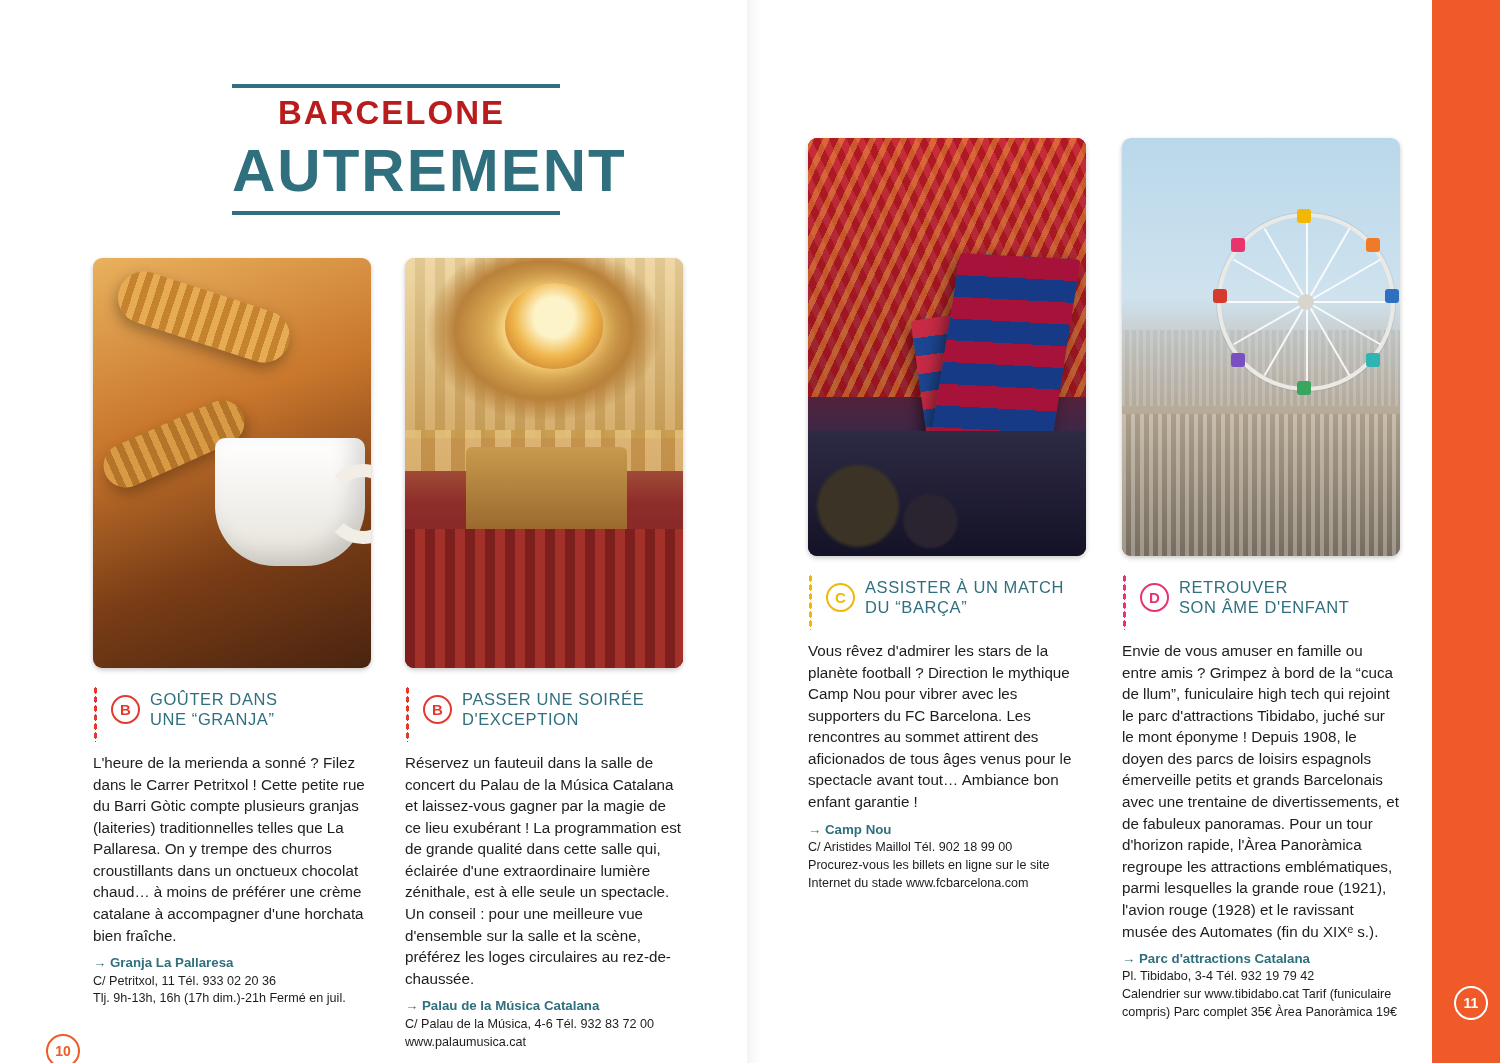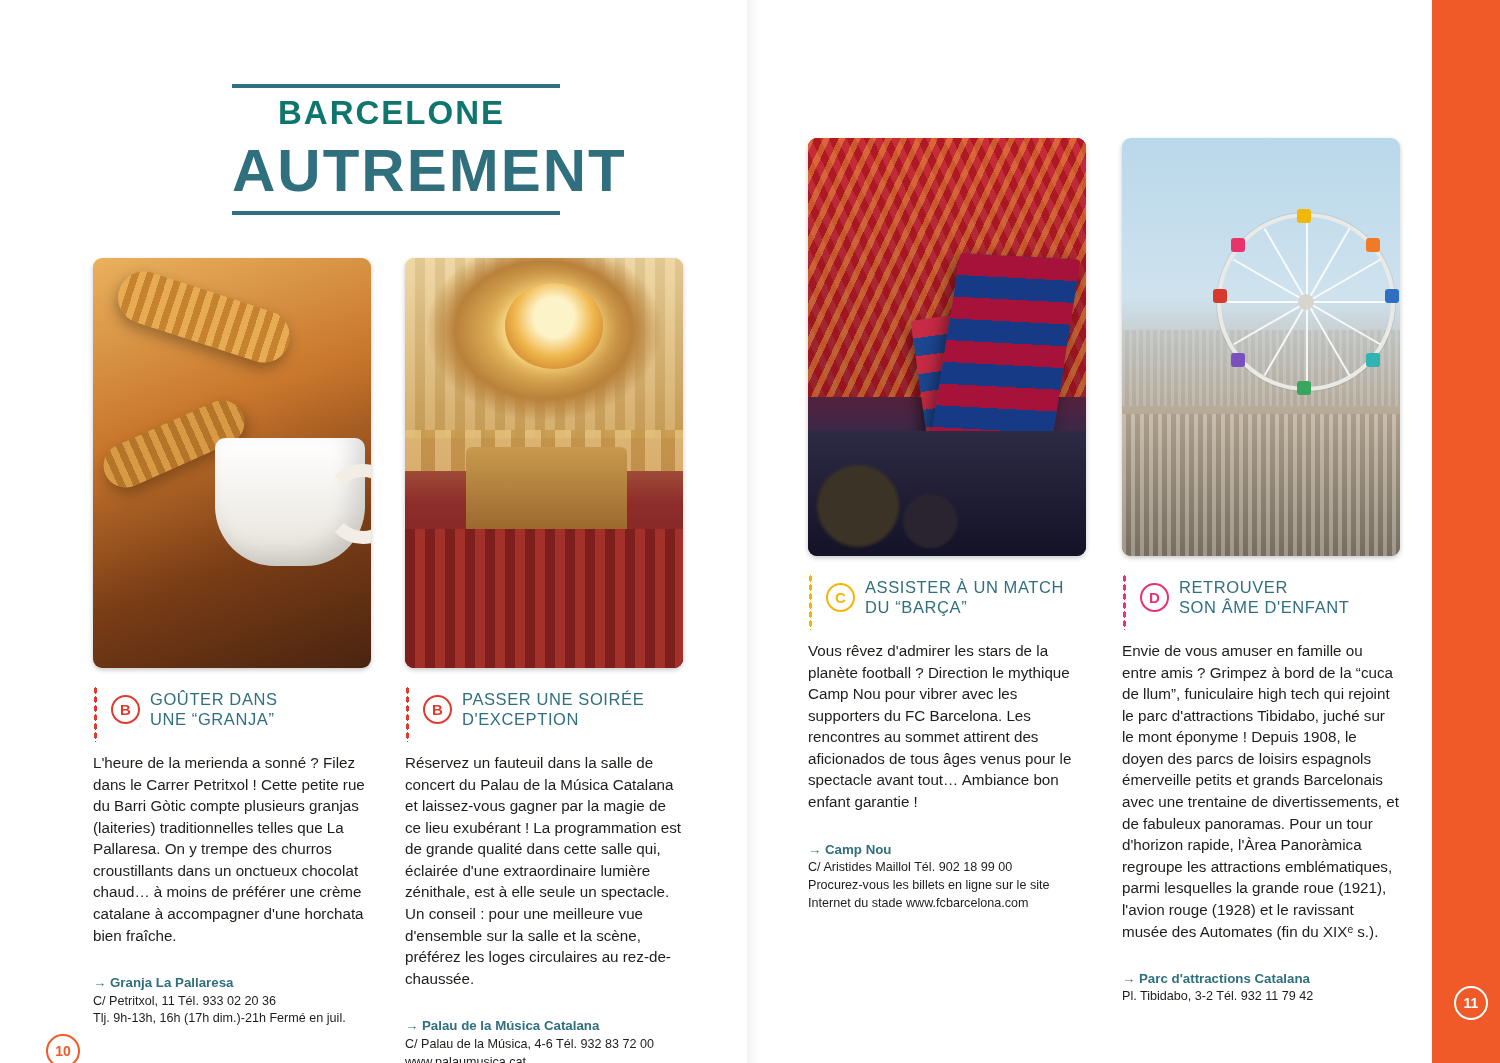--- a/index.html
+++ b/index.html
@@ -45,21 +45,21 @@
     width: 330px;
   }
   .title-rule {
     height: 4px;
     background: #2f6f7e;
     width: 328px;
   }
   .title-small {
     font-size: 33px;
     letter-spacing: 2px;
-    color: #0f766e;
+    color: #b91c1c;
     font-weight: 600;
     padding: 6px 0 2px 46px;
     font-family: "Liberation Sans", sans-serif;
   }
   .title-big {
     font-size: 60px;
     letter-spacing: 2px;
     color: #2f6f7e;
     font-weight: 700;
     padding: 2px 0 6px 0;
@@ -131,21 +131,21 @@
 
   .body-text {
     margin-top: 20px;
     font-size: 15.2px;
     line-height: 1.42;
     color: #1d1d1b;
     font-family: "Liberation Sans", sans-serif;
   }
 
   .info {
-    margin-top: 28px;
+    margin-top: 8px;
     font-size: 13.3px;
     line-height: 1.38;
     color: #1d1d1b;
   }
   .info .arrow-line {
     font-weight: 700;
     color: #2f6f7e;
   }
   .info .detail {
     font-size: 12.6px;
@@ -435,20 +435,21 @@
       <div class="dots" style="background-image:radial-gradient(#e8336d 1.7px, transparent 1.9px);"></div>
       <div class="badge pink">D</div>
       <div class="heading-text">
         <span>RETROUVER</span><br>
         <span>SON ÂME D'ENFANT</span>
       </div>
     </div>
     <div class="body-text">Envie de vous amuser en famille ou entre amis ? Grimpez à bord de la “cuca de llum”, funiculaire high tech qui rejoint le parc d'attractions Tibidabo, juché sur le mont éponyme ! Depuis 1908, le doyen des parcs de loisirs espagnols émerveille petits et grands Barcelonais avec une trentaine de divertissements, et de fabuleux panoramas. Pour un tour d'horizon rapide, l'Àrea Panoràmica regroupe les attractions emblématiques, parmi lesquelles la grande roue (1921), l'avion rouge (1928) et le ravissant musée des Automates (fin du XIXᵉ s.).</div>
     <div class="info">
       <div class="arrow-line">→ Parc d'attractions Catalana</div>
-      <div class="detail">Pl. Tibidabo, 3-2 Tél. 932 11 79 42</div>
+      <div class="detail">Pl. Tibidabo, 3-4 Tél. 932 19 79 42</div>
+      <div class="detail">Calendrier sur www.tibidabo.cat Tarif (funiculaire compris) Parc complet 35€ Àrea Panoràmica 19€</div>
     </div>
   </div>
 
   <div class="pagenum" id="pagenum-left">10</div>
   <div class="pagenum" id="pagenum-right">11</div>
 
 </div>
 
 </body></html>

